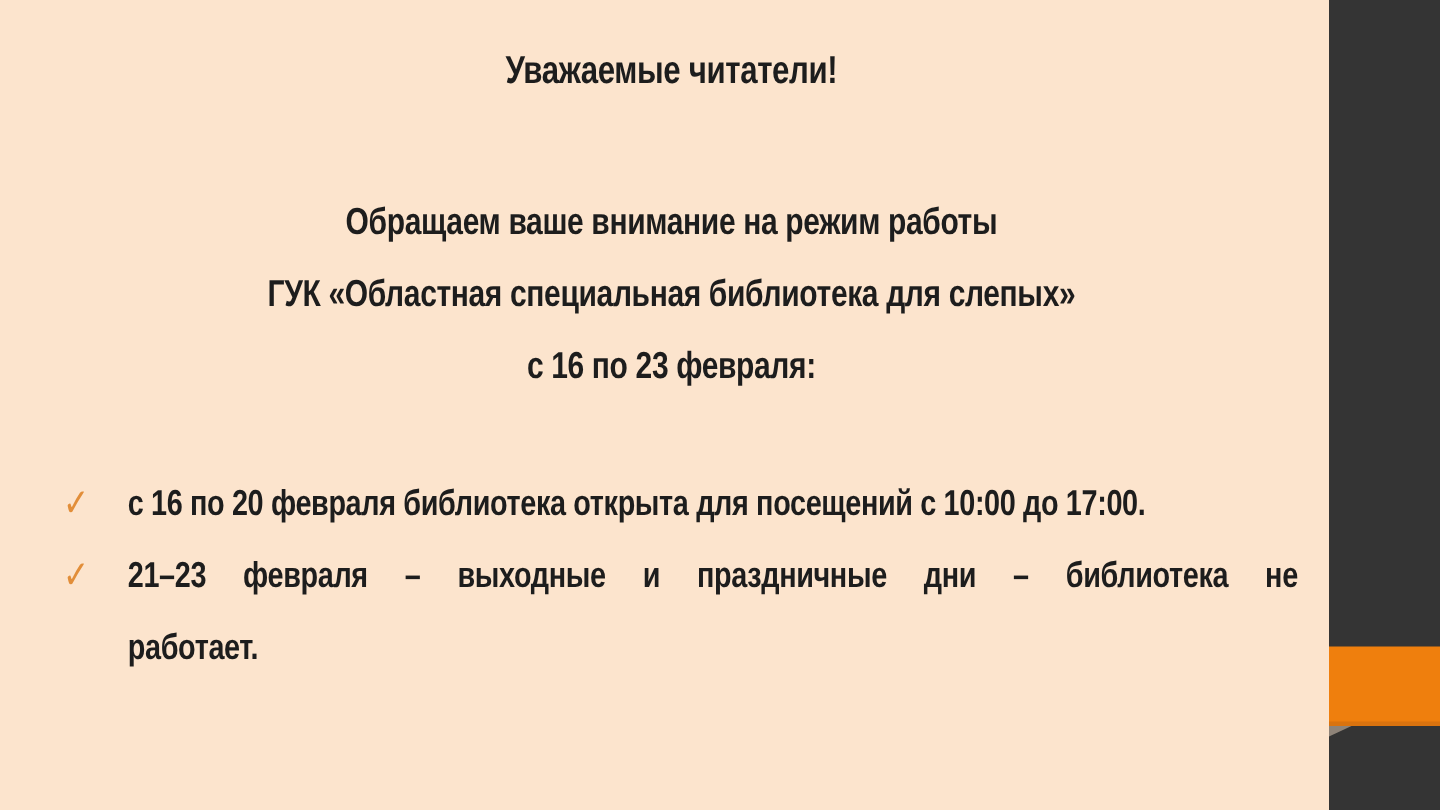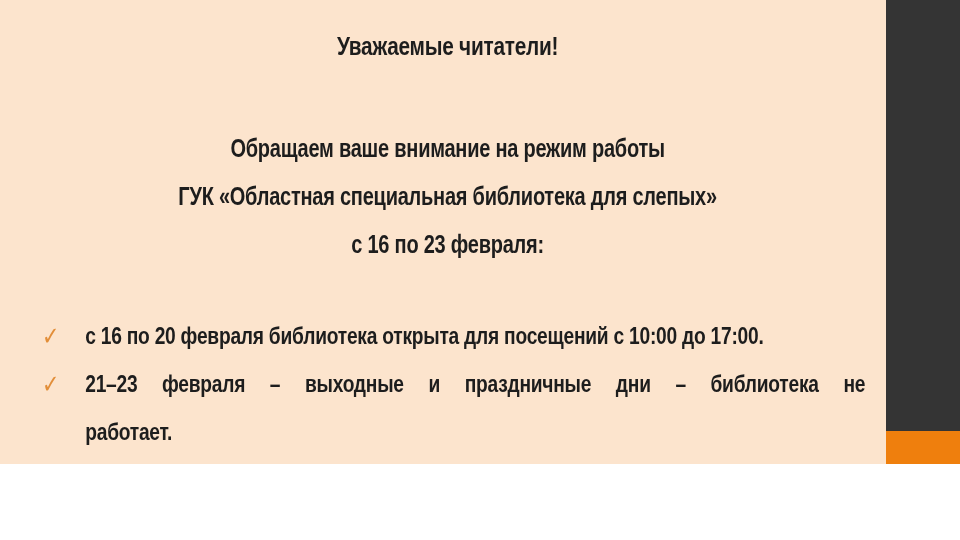--- a/index.html
+++ b/index.html
@@ -2,21 +2,21 @@
 <html><head>
 <meta charset="utf-8">
 <style>
   html, body { margin: 0; padding: 0; }
   body {
     width: 960px; height: 540px;
     font-family: "Liberation Sans", "DejaVu Sans", sans-serif;
   }
   .slide {
     position: relative;
-    width: 960px; height: 464px;
+    width: 960px; height: 540px;
     background: #fce4cd;
     color: #1d1d1d;
     overflow: hidden;
   }
   
   .content {
     position: absolute;
     left: 30px; top: 0;
     width: 1044px;
     transform: scaleX(0.8);

